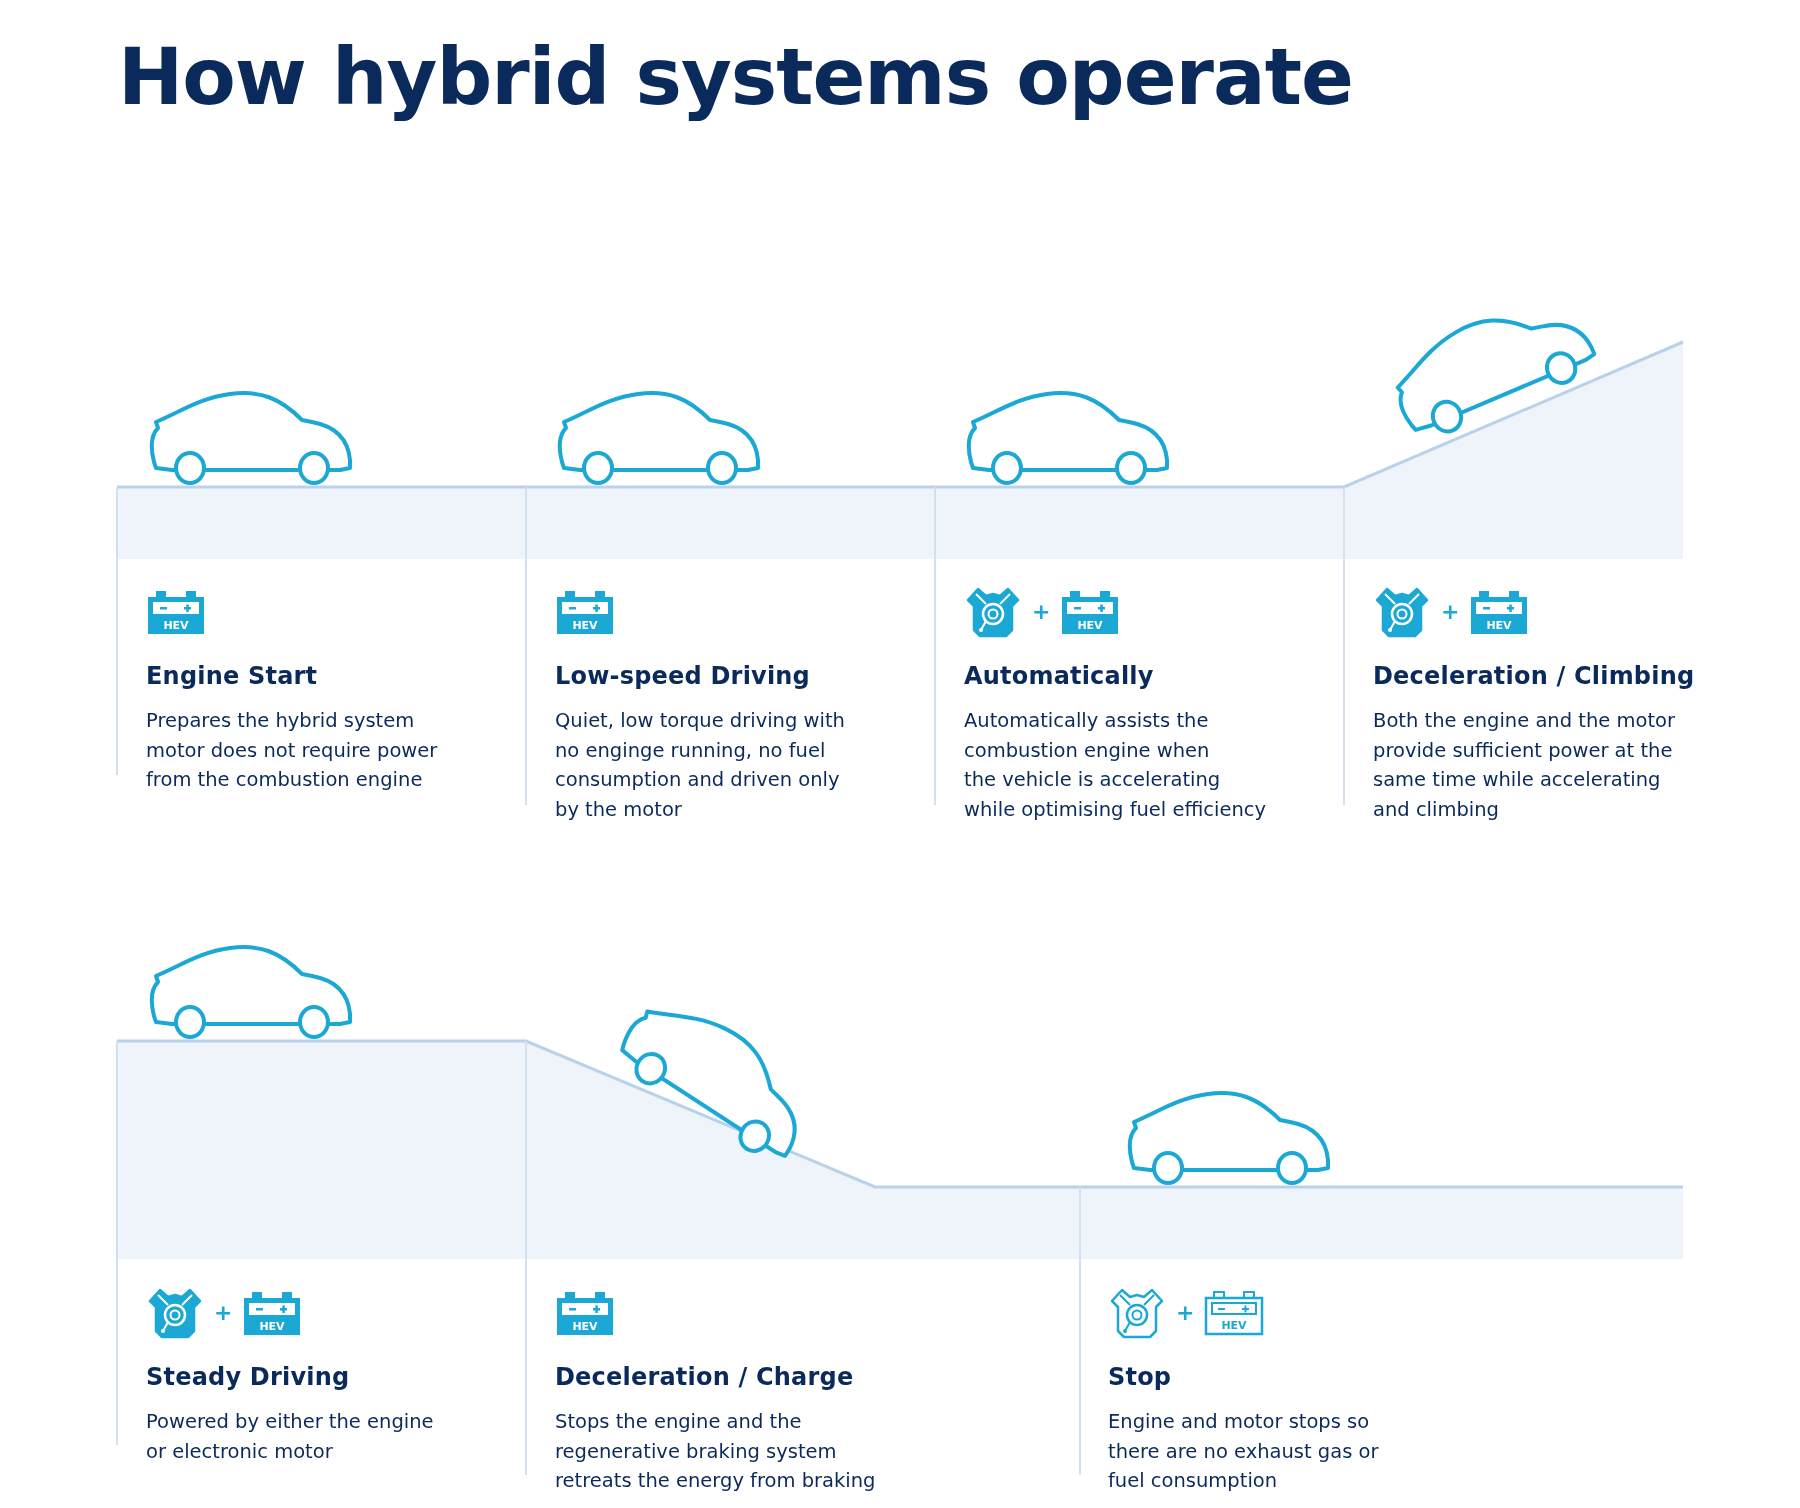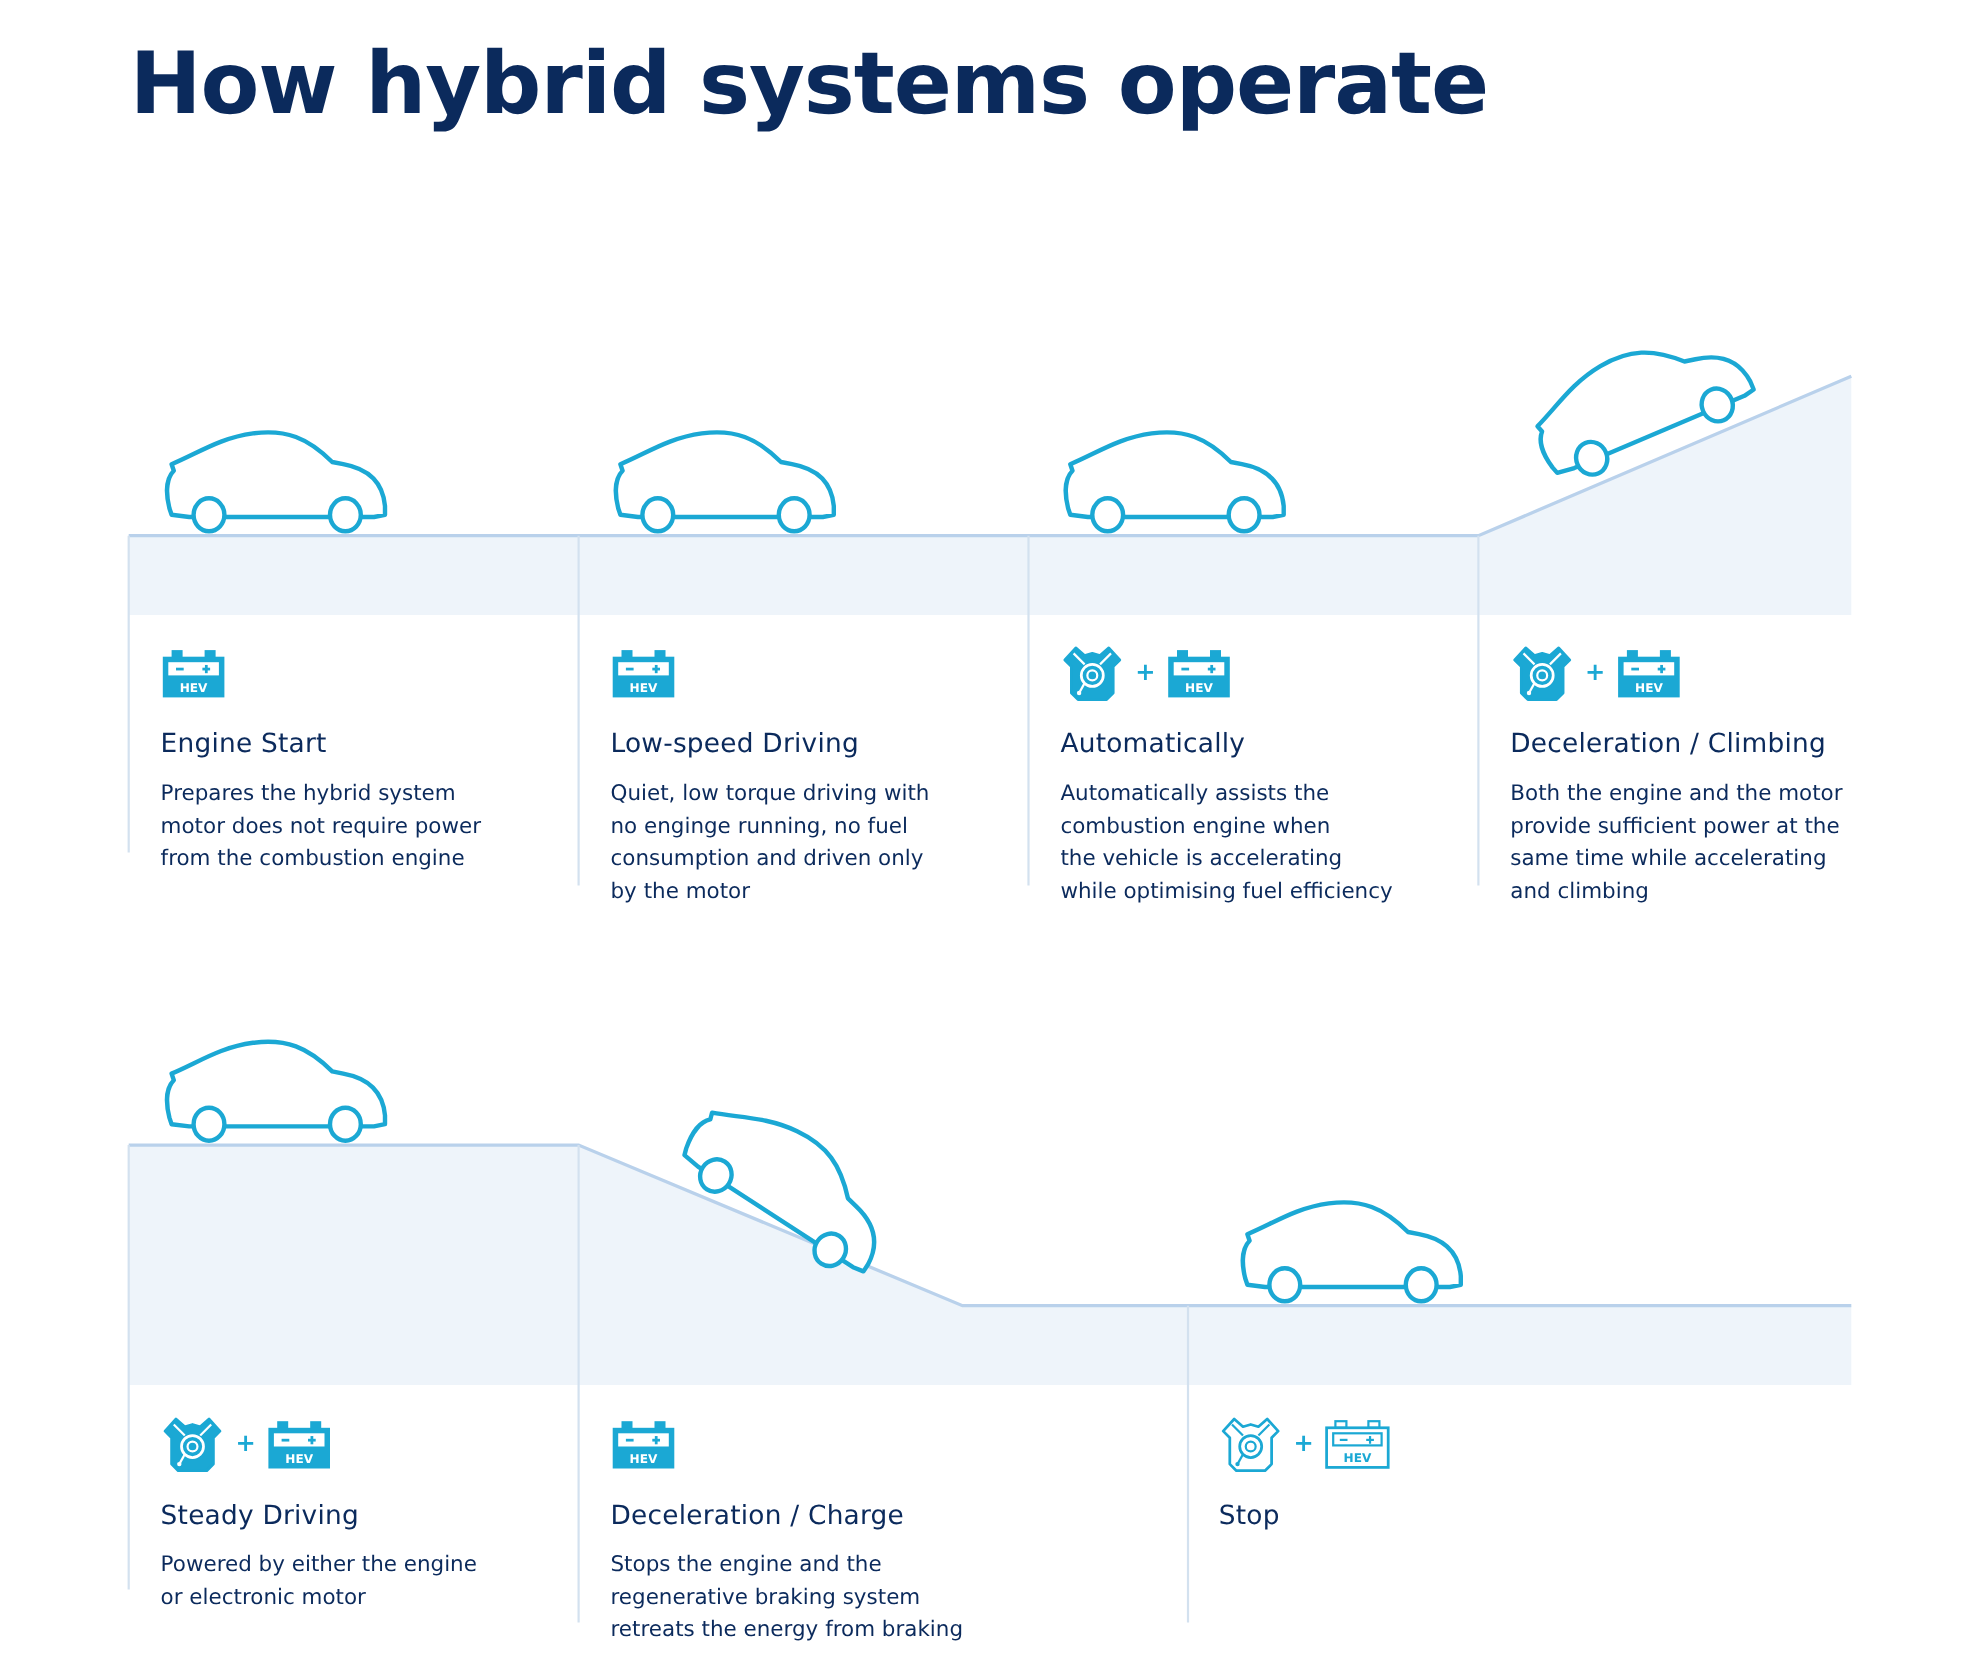--- a/index.html
+++ b/index.html
@@ -6,21 +6,21 @@
   body { width: 1800px; height: 1508px; position: relative; overflow: hidden;
          font-family: "DejaVu Sans", "Liberation Sans", sans-serif; color: #0b2a5c; }
   .title { position: absolute; left: 118px; top: 32px; margin: 0;
            font-family: "DejaVu Sans", sans-serif; font-weight: bold; font-size: 78px;
            letter-spacing: -1px; color: #0b2a5c; white-space: nowrap; }
   svg.scene { position: absolute; left: 0; top: 0; width: 1800px; height: 1508px; }
   .stage { position: absolute; width: 380px; }
   .icons { display: flex; align-items: center; height: 52px; }
   .icons svg { display: block; }
   .plus { color: #1ba8d4; font-weight: bold; font-size: 22px; margin: 0 10px; line-height: 1; }
-  .stage h3 { margin: 24px 0 0 0; font-size: 24px; font-weight: normal; color: #0b2a5c; white-space: nowrap; letter-spacing: 0.2px; }
+  .stage h3 { margin: 24px 0 0 0; font-size: 24px; font-weight: bold; color: #0b2a5c; white-space: nowrap; letter-spacing: 0.2px; }
   .stage p { margin: 16px 0 0 0; font-size: 19.5px; line-height: 29.5px; color: #0b2a5c; white-space: pre-line; }
 </style>
 </head>
 <body>
 
 <h1 class="title">How hybrid systems operate</h1>
 
 <svg class="scene" viewBox="0 0 1800 1508">
   <defs>
     <g id="car-shape">
@@ -225,14 +225,17 @@
           <rect x="40" y="2" width="10" height="6" fill="none" stroke="#1ba8d4" stroke-width="2"></rect>
           <rect x="2" y="8" width="56" height="36" fill="#fff" stroke="#1ba8d4" stroke-width="2.5"></rect>
           <rect x="8" y="13" width="44" height="11" fill="none" stroke="#1ba8d4" stroke-width="2"></rect>
           <rect x="14" y="18" width="7" height="2" fill="#1ba8d4"></rect>
           <rect x="38" y="18" width="7" height="2" fill="#1ba8d4"></rect>
           <rect x="40.5" y="15.5" width="2" height="7" fill="#1ba8d4"></rect>
           <text x="30" y="39" text-anchor="middle" font-family="DejaVu Sans, sans-serif" font-weight="bold" font-size="11" fill="#1ba8d4">HEV</text>
         </svg>
       </div>
     <h3>Stop</h3>
+    <p>Engine and motor stops so
+there are no exhaust gas or
+fuel consumption</p>
   </div>
   </div>
 
 </body></html>

